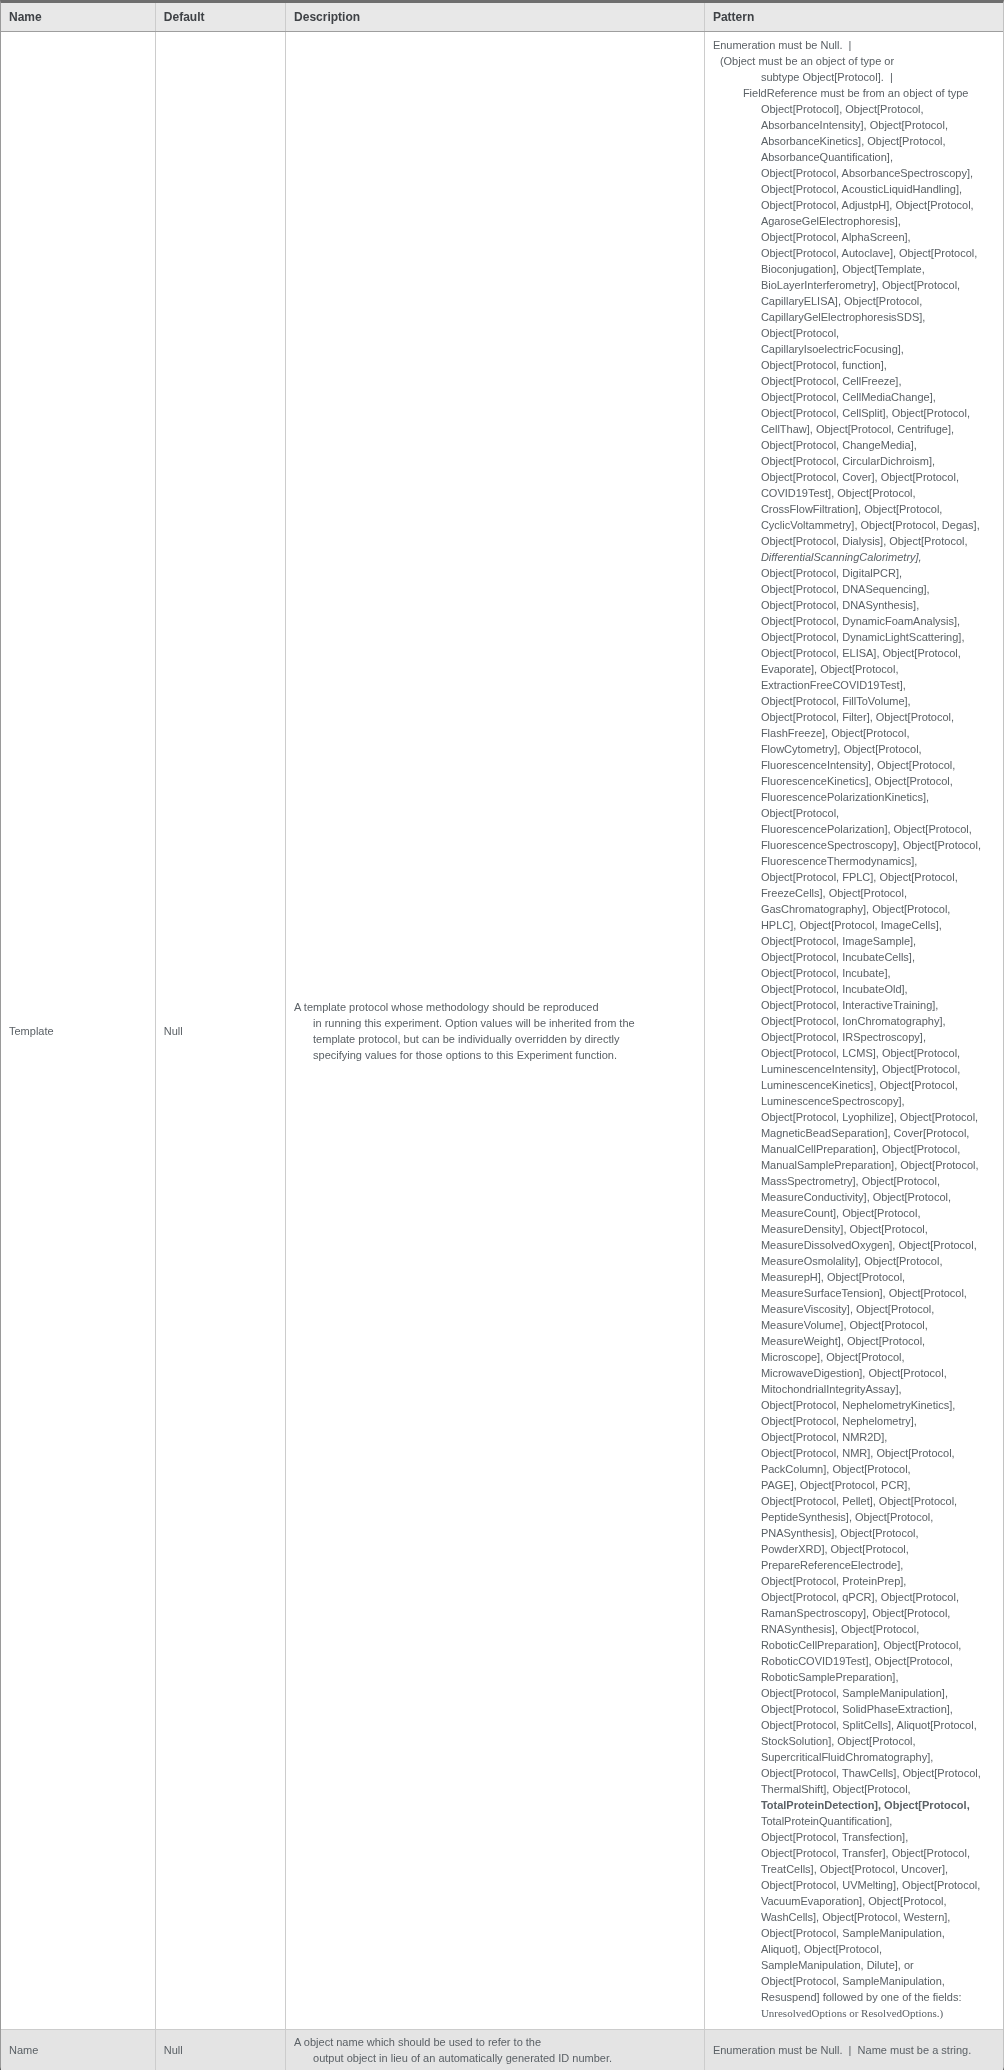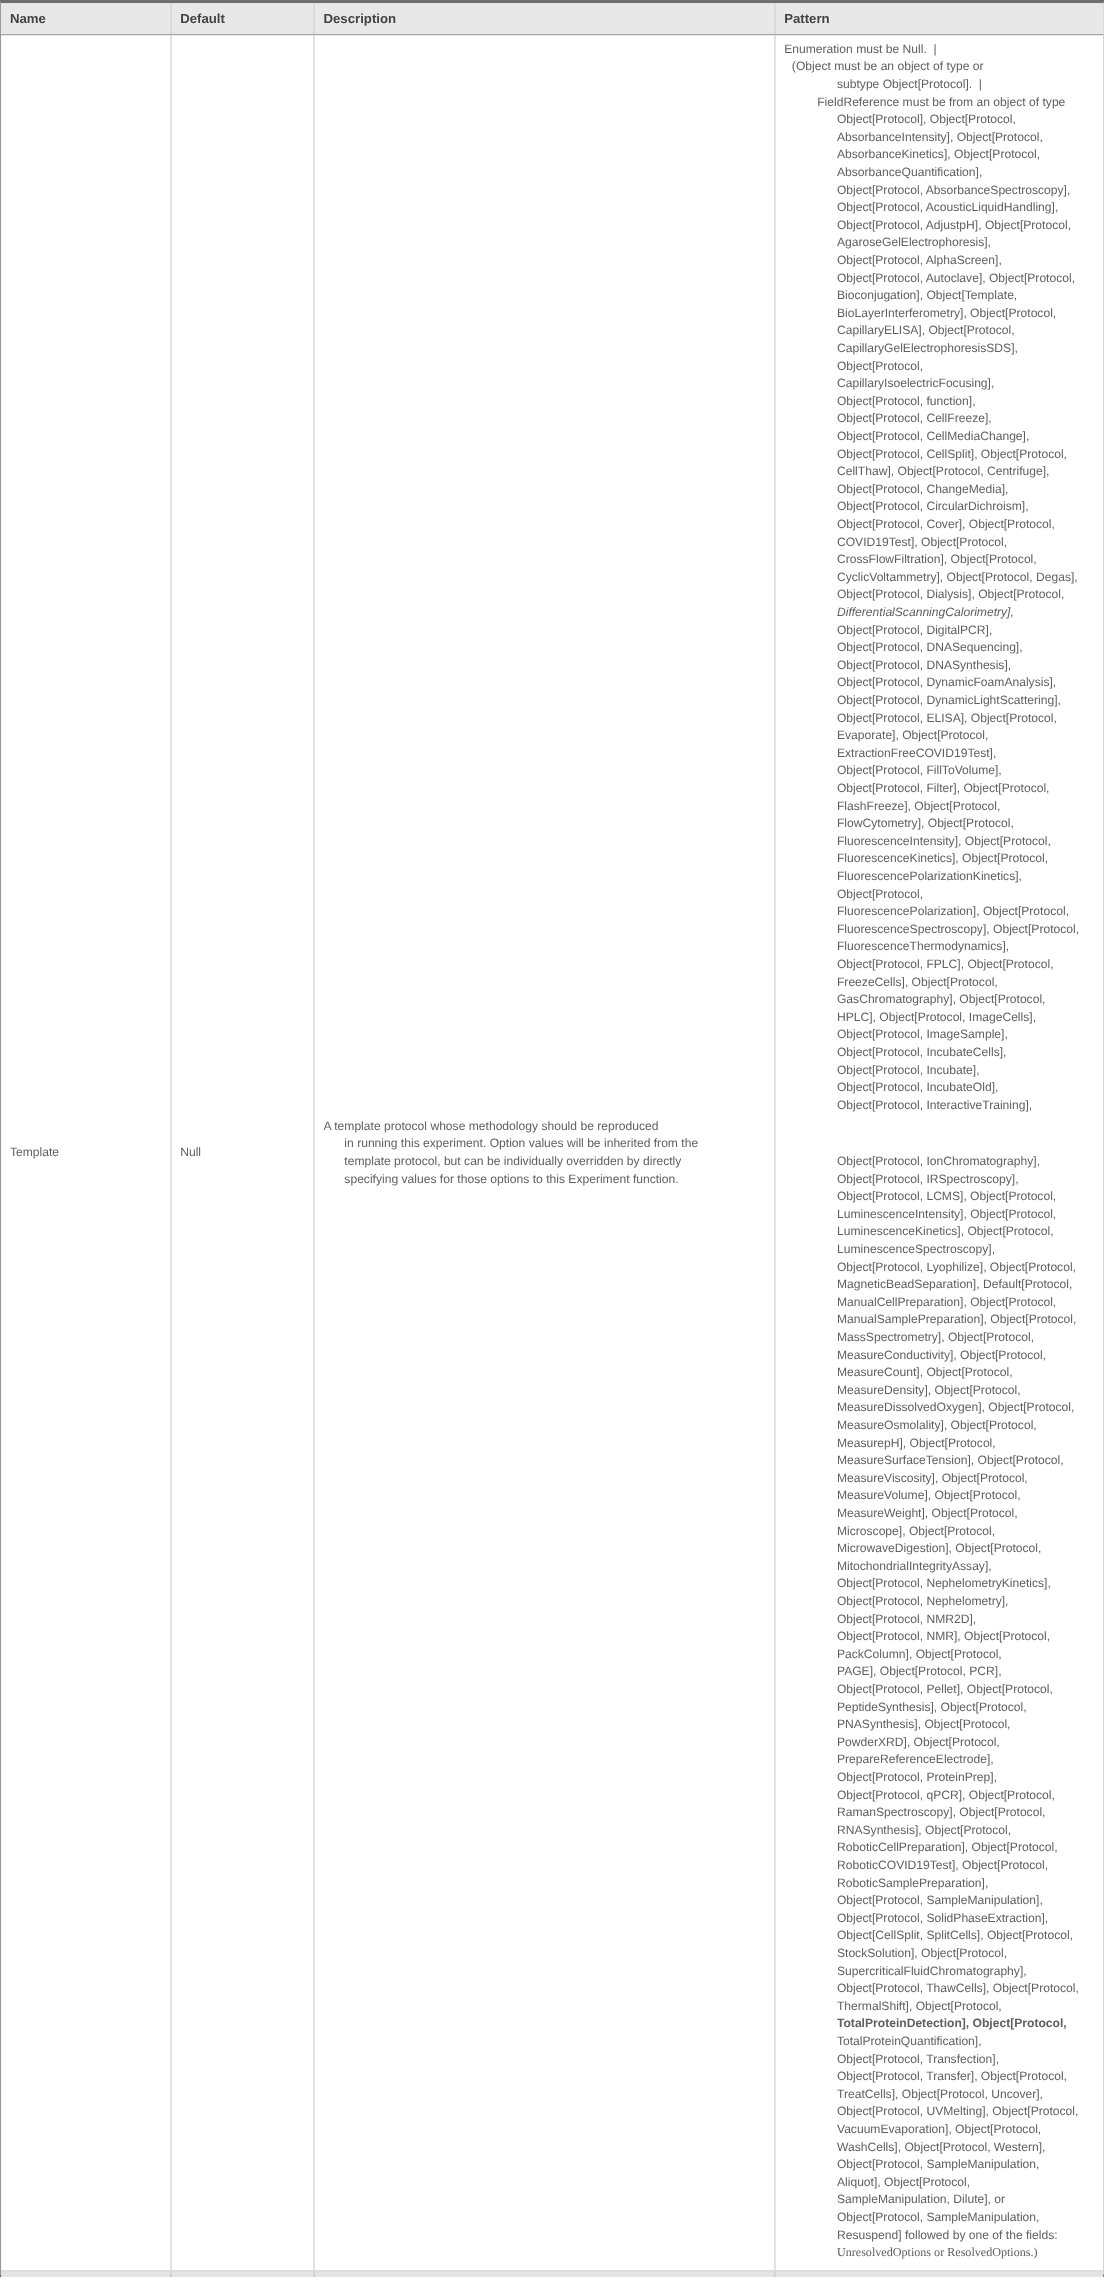--- a/index.html
+++ b/index.html
@@ -130,28 +130,28 @@
               <div class="line" style="padding-left: 48px;">FluorescenceThermodynamics],</div>
               <div class="line" style="padding-left: 48px;">Object[Protocol, FPLC], Object[Protocol,</div>
               <div class="line" style="padding-left: 48px;">FreezeCells], Object[Protocol,</div>
               <div class="line" style="padding-left: 48px;">GasChromatography], Object[Protocol,</div>
               <div class="line" style="padding-left: 48px;">HPLC], Object[Protocol, ImageCells],</div>
               <div class="line" style="padding-left: 48px;">Object[Protocol, ImageSample],</div>
               <div class="line" style="padding-left: 48px;">Object[Protocol, IncubateCells],</div>
               <div class="line" style="padding-left: 48px;">Object[Protocol, Incubate],</div>
               <div class="line" style="padding-left: 48px;">Object[Protocol, IncubateOld],</div>
               <div class="line" style="padding-left: 48px;">Object[Protocol, InteractiveTraining],</div>
-              <div class="line" style="padding-left: 48px; margin-top: 35px;">Object[Protocol, IonChromatography],</div>
+              <div class="line" style="padding-left: 48px;">Object[Protocol, IonChromatography],</div>
               <div class="line" style="padding-left: 48px;">Object[Protocol, IRSpectroscopy],</div>
               <div class="line" style="padding-left: 48px;">Object[Protocol, LCMS], Object[Protocol,</div>
               <div class="line" style="padding-left: 48px;">LuminescenceIntensity], Object[Protocol,</div>
               <div class="line" style="padding-left: 48px;">LuminescenceKinetics], Object[Protocol,</div>
               <div class="line" style="padding-left: 48px;">LuminescenceSpectroscopy],</div>
               <div class="line" style="padding-left: 48px;">Object[Protocol, Lyophilize], Object[Protocol,</div>
-              <div class="line" style="padding-left: 48px;">MagneticBeadSeparation], Default[Protocol,</div>
+              <div class="line" style="padding-left: 48px;">MagneticBeadSeparation], Cover[Protocol,</div>
               <div class="line" style="padding-left: 48px;">ManualCellPreparation], Object[Protocol,</div>
               <div class="line" style="padding-left: 48px;">ManualSamplePreparation], Object[Protocol,</div>
               <div class="line" style="padding-left: 48px;">MassSpectrometry], Object[Protocol,</div>
               <div class="line" style="padding-left: 48px;">MeasureConductivity], Object[Protocol,</div>
               <div class="line" style="padding-left: 48px;">MeasureCount], Object[Protocol,</div>
               <div class="line" style="padding-left: 48px;">MeasureDensity], Object[Protocol,</div>
               <div class="line" style="padding-left: 48px;">MeasureDissolvedOxygen], Object[Protocol,</div>
               <div class="line" style="padding-left: 48px;">MeasureOsmolality], Object[Protocol,</div>
               <div class="line" style="padding-left: 48px;">MeasurepH], Object[Protocol,</div>
               <div class="line" style="padding-left: 48px;">MeasureSurfaceTension], Object[Protocol,</div>
@@ -174,21 +174,21 @@
               <div class="line" style="padding-left: 48px;">PrepareReferenceElectrode],</div>
               <div class="line" style="padding-left: 48px;">Object[Protocol, ProteinPrep],</div>
               <div class="line" style="padding-left: 48px;">Object[Protocol, qPCR], Object[Protocol,</div>
               <div class="line" style="padding-left: 48px;">RamanSpectroscopy], Object[Protocol,</div>
               <div class="line" style="padding-left: 48px;">RNASynthesis], Object[Protocol,</div>
               <div class="line" style="padding-left: 48px;">RoboticCellPreparation], Object[Protocol,</div>
               <div class="line" style="padding-left: 48px;">RoboticCOVID19Test], Object[Protocol,</div>
               <div class="line" style="padding-left: 48px;">RoboticSamplePreparation],</div>
               <div class="line" style="padding-left: 48px;">Object[Protocol, SampleManipulation],</div>
               <div class="line" style="padding-left: 48px;">Object[Protocol, SolidPhaseExtraction],</div>
-              <div class="line" style="padding-left: 48px;">Object[CellSplit, SplitCells], Object[Protocol,</div>
+              <div class="line" style="padding-left: 48px;">Object[Protocol, SplitCells], Aliquot[Protocol,</div>
               <div class="line" style="padding-left: 48px;">StockSolution], Object[Protocol,</div>
               <div class="line" style="padding-left: 48px;">SupercriticalFluidChromatography],</div>
               <div class="line" style="padding-left: 48px;">Object[Protocol, ThawCells], Object[Protocol,</div>
               <div class="line" style="padding-left: 48px;">ThermalShift], Object[Protocol,</div>
               <div class="line" style="padding-left: 48px; font-weight: bold;">TotalProteinDetection], Object[Protocol,</div>
               <div class="line" style="padding-left: 48px;">TotalProteinQuantification],</div>
               <div class="line" style="padding-left: 48px;">Object[Protocol, Transfection],</div>
               <div class="line" style="padding-left: 48px;">Object[Protocol, Transfer], Object[Protocol,</div>
               <div class="line" style="padding-left: 48px;">TreatCells], Object[Protocol, Uncover],</div>
               <div class="line" style="padding-left: 48px;">Object[Protocol, UVMelting], Object[Protocol,</div>

